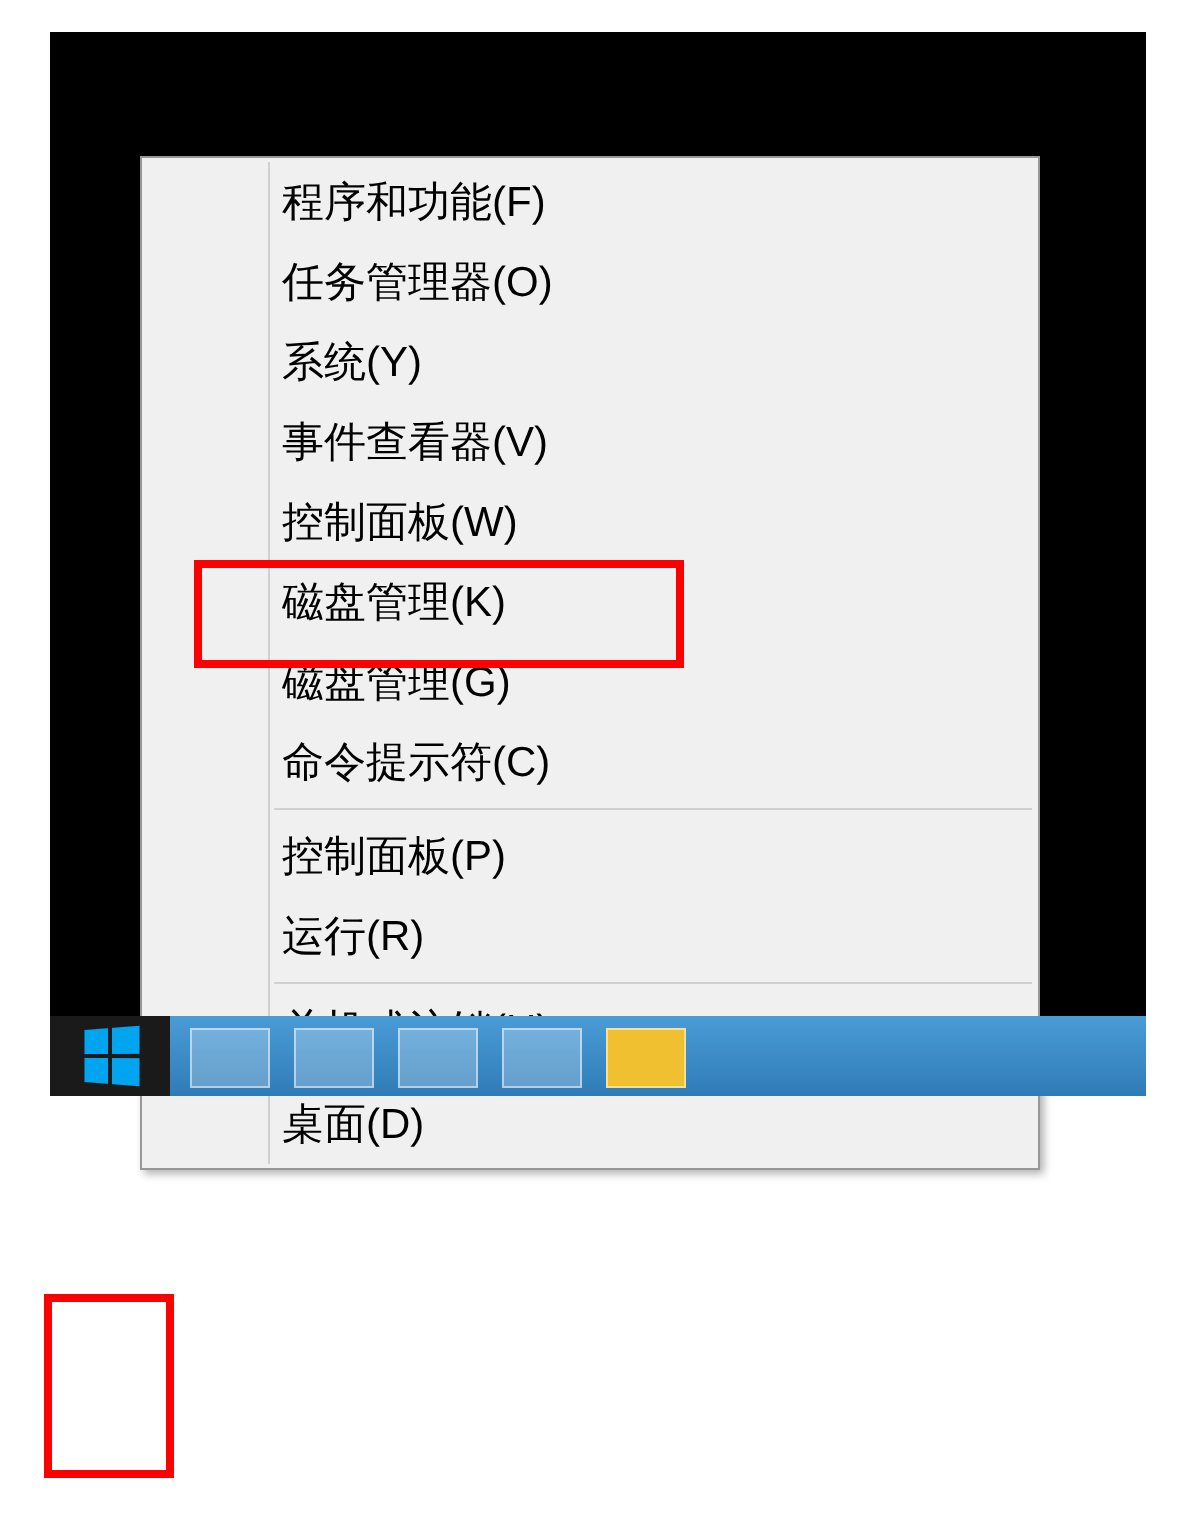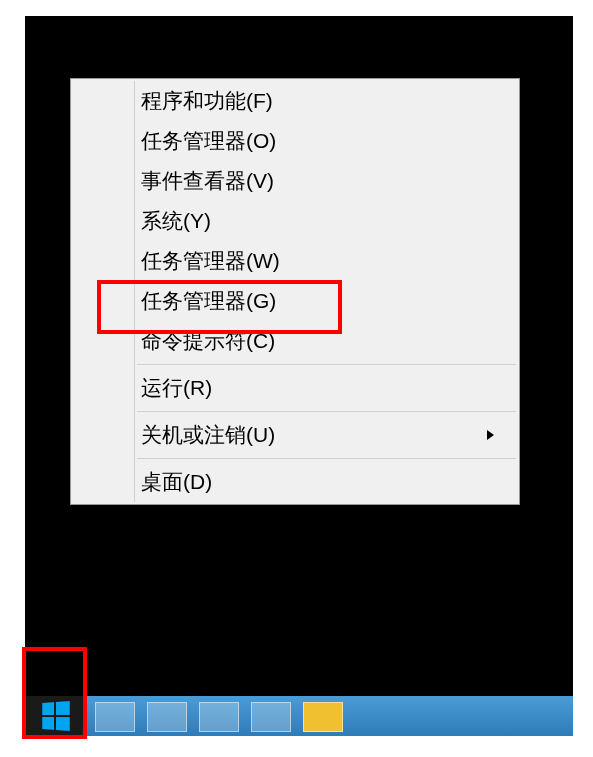--- a/index.html
+++ b/index.html
@@ -9,21 +9,21 @@
       background: #ffffff;
       position: relative;
       font-family: "Microsoft YaHei", "SimSun", sans-serif;
       overflow: hidden;
     }
     .desktop-area {
       position: absolute;
       top: 16px;
       left: 25px;
       width: 548px;
-      height: 720px;
+      height: 532px;
       background: #000000;
     }
     .context-menu {
       position: absolute;
       top: 62px;
       left: 45px;
       width: 450px;
       background: #f0f0f0;
       border: 1px solid #979797;
       box-shadow: 2px 2px 4px rgba(0,0,0,0.3);
@@ -143,35 +143,41 @@
   <div class="context-menu">
     <div class="menu-left-strip"></div>
     <div class="menu-items">
       <div class="menu-item">
           <span>程序和功能(F)</span>
         </div>
       <div class="menu-item">
           <span>任务管理器(O)</span>
         </div>
       <div class="menu-item">
+          <span>系统(Y)</span>
+        </div>
+      <div class="menu-item">
           <span>事件查看器(V)</span>
         </div>
       <div class="menu-item">
-          <span>系统(Y)</span>
-        </div>
-      <div class="menu-item">
-          <span>任务管理器(W)</span>
-        </div>
-      <div class="menu-item">
-          <span>任务管理器(G)</span>
+          <span>控制面板(W)</span>
+        </div>
+      <div class="menu-item">
+          <span>磁盘管理(K)</span>
+        </div>
+      <div class="menu-item">
+          <span>磁盘管理(G)</span>
         </div>
       <div class="menu-item">
           <span>命令提示符(C)</span>
         </div>
       <div class="menu-separator"></div>
+      <div class="menu-item">
+          <span>控制面板(P)</span>
+        </div>
       <div class="menu-item">
           <span>运行(R)</span>
         </div>
       <div class="menu-separator"></div>
       <div class="menu-item">
         <span>关机或注销(U)</span>
         <span class="submenu-arrow"></span>
       </div>
       <div class="menu-separator"></div>
       <div class="menu-item">

